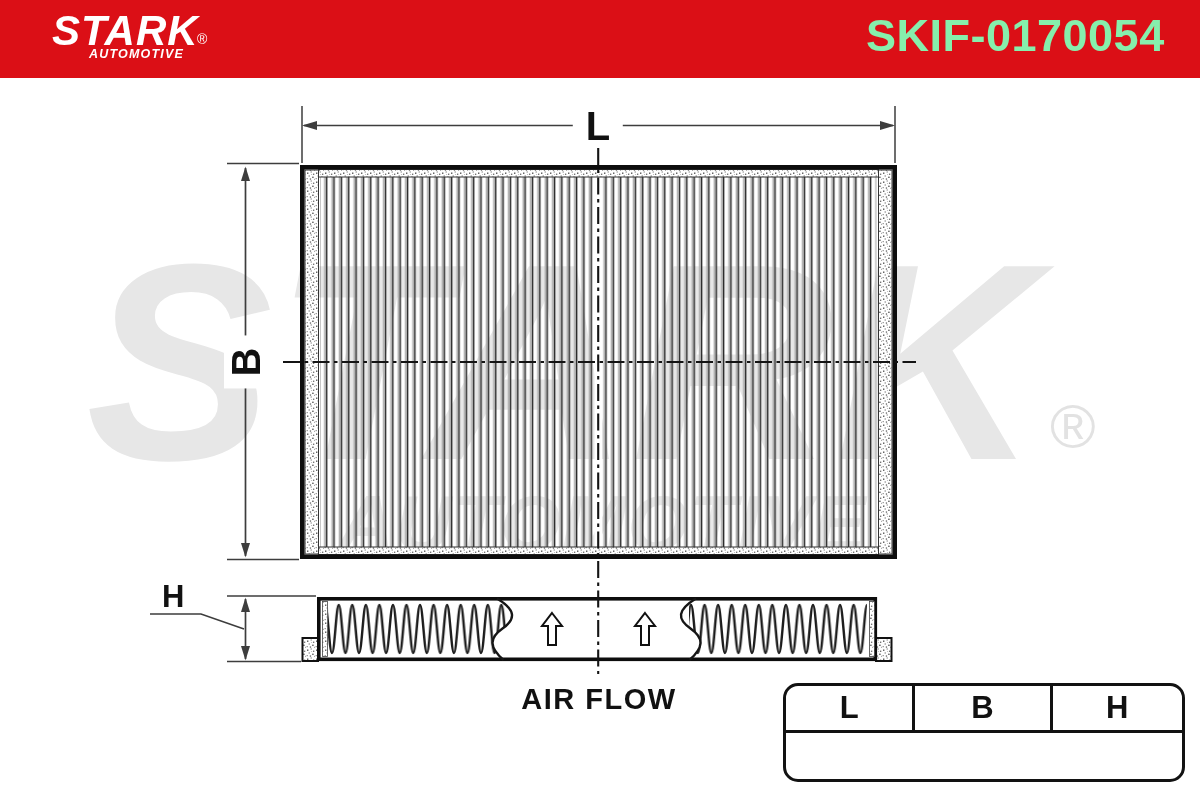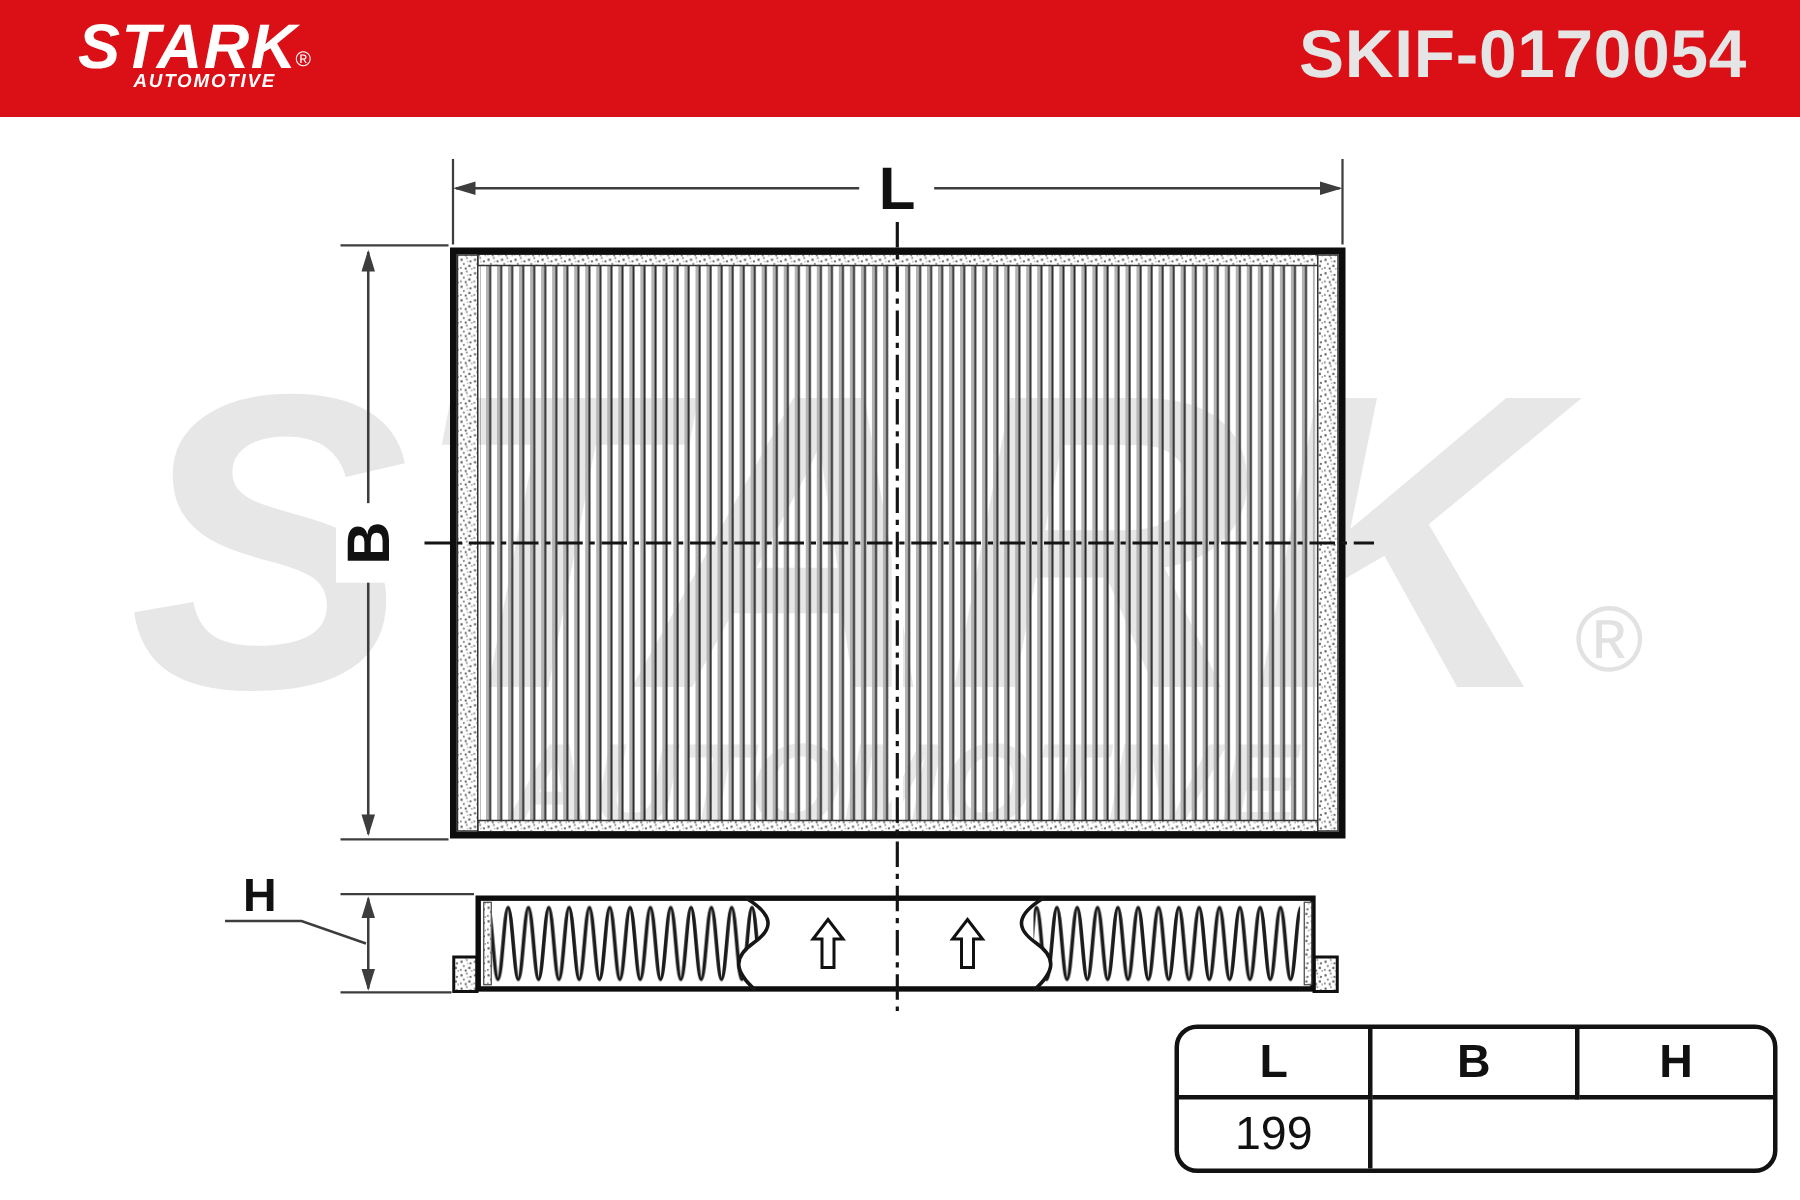--- a/index.html
+++ b/index.html
@@ -12,21 +12,21 @@
   .wm-reg{position:absolute;left:1050px;top:396px;font-size:62px;line-height:1;color:#e2e2e2;}
   .wm-sub{position:absolute;left:338px;top:484px;font-size:78px;line-height:1;
           font-weight:bold;font-style:italic;color:#e9e9e9;letter-spacing:1px;white-space:nowrap;}
   
   .hdr{position:absolute;left:0;top:0;width:1200px;height:78px;background:#DB0F16;z-index:3;}
   .hdr .brand{position:absolute;left:52px;top:10px;font-size:42px;line-height:1;color:#fff;
               font-weight:bold;font-style:italic;letter-spacing:1px;}
   .hdr .reg{position:absolute;left:197px;top:32px;font-size:14px;line-height:1;color:#fff;}
   .hdr .sub{position:absolute;left:89px;top:48px;font-size:12.5px;line-height:1;color:#fff;
             font-weight:bold;font-style:italic;letter-spacing:1.2px;}
-  .hdr .pn{position:absolute;left:866px;top:13px;font-size:45px;line-height:1;color:#e5e5e5;
+  .hdr .pn{position:absolute;left:866px;top:13px;font-size:45px;line-height:1;color:#86efac;
            font-weight:bold;letter-spacing:0.5px;white-space:nowrap;}
   
   svg.draw{position:absolute;left:0;top:0;z-index:1;}
   
   .lbl{position:absolute;z-index:2;color:#111;font-weight:bold;line-height:1;}
   .lbl-L{left:598px;top:126px;font-size:40px;transform:translate(-50%,-50%);
          background:#fff;padding:2px 13px;}
   .lbl-B{left:246px;top:362px;font-size:40px;transform:translate(-50%,-50%) rotate(-90deg);
          background:#fff;padding:2px 12px;}
   .lbl-H{left:162px;top:581px;font-size:31px;}
@@ -132,26 +132,26 @@
       <polyline points="150,614 201,614 244,629" fill="none" stroke-width="1.6"></polyline>
       <line x1="245.5" y1="599" x2="245.5" y2="659" stroke-width="1.7"></line>
       <polygon points="245.5,597.5 241,612 250,612" stroke="none"></polygon>
       <polygon points="245.5,660.5 241,646 250,646" stroke="none"></polygon>
     </g>
   </svg>
 
   <span class="lbl lbl-L">L</span>
   <span class="lbl lbl-B">B</span>
   <span class="lbl lbl-H">H</span>
+  <span class="lbl lbl-air">AIR FLOW</span>
 
   <div class="dimtable">
     <div class="cell hcell c1">L</div>
     <div class="cell hcell c2">B</div>
     <div class="cell hcell">H</div>
-    <div class="cell c2">199</div>
   </div>
 
   <div class="hdr">
     <span class="brand">STARK</span>
     <span class="reg">®</span>
     <span class="sub">AUTOMOTIVE</span>
     <span class="pn">SKIF-0170054</span>
   </div>
 
 </div>

